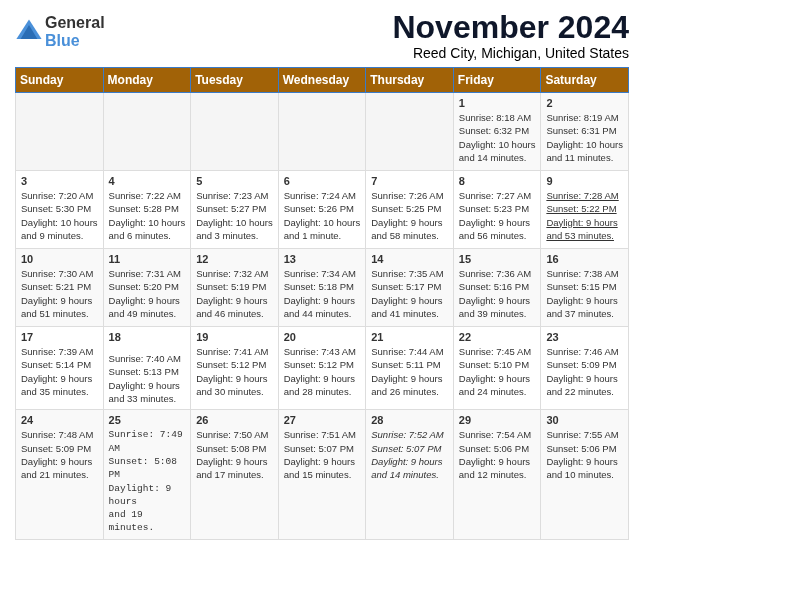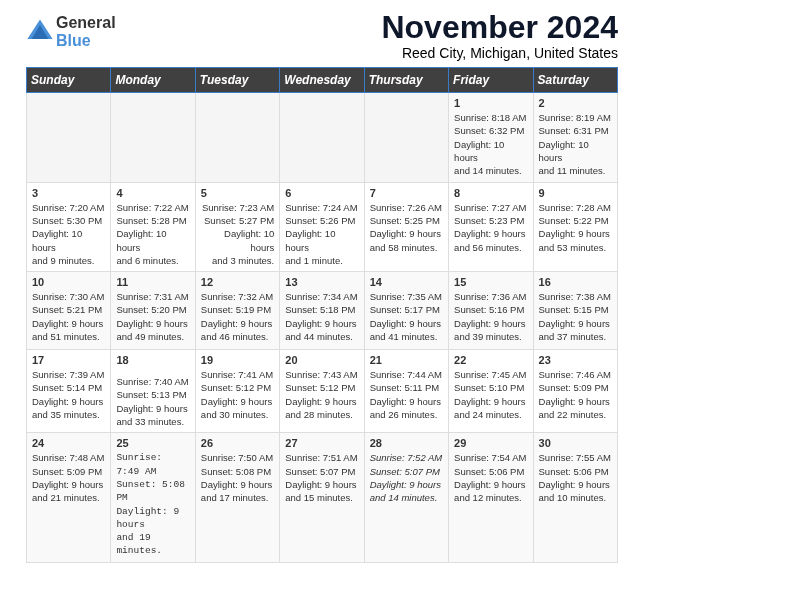--- a/index.html
+++ b/index.html
@@ -5,21 +5,21 @@
     * { margin: 0; padding: 0; box-sizing: border-box; }
     body {
       font-family: Arial, sans-serif;
       background: #fff;
       width: 792px;
       height: 612px;
       overflow: hidden;
     }
     .container {
       width: 644px;
-      padding: 10px 26px;
+      padding: 10px 15px;
     }
     .header-area {
       display: flex;
       align-items: flex-start;
       justify-content: space-between;
       margin-bottom: 6px;
     }
     .logo {
       display: flex;
       align-items: center;
@@ -42,23 +42,22 @@
     .location {
       font-size: 14px;
       color: #000000;
     }
     table {
       width: 100%;
       border-collapse: collapse;
       table-layout: fixed;
     }
     thead tr {
-      background-color: #404040;
+      background-color: #a16207;
       color: white;
-      font-style: italic;
     }
     thead th {
       font-size: 12px;
       font-weight: bold;
       padding: 5px 4px;
       text-align: left;
       border: 1px solid #3a7bc8;
     }
     tbody tr {
       background: #fff;
@@ -151,21 +150,21 @@
           </td>
           <td>
             <div class="day-num">4</div>
             <div class="day-info" style="white-space: pre-line;">Sunrise: 7:22 AM
 Sunset: 5:28 PM
 Daylight: 10 hours
 and 6 minutes.</div>
           </td>
           <td>
             <div class="day-num">5</div>
-            <div class="day-info" style="white-space: pre-line; text-align: right;">Sunrise: 7:23 AM
+            <div class="day-info" style="white-space: pre-line;">Sunrise: 7:23 AM
 Sunset: 5:27 PM
 Daylight: 10 hours
 and 3 minutes.</div>
           </td>
           <td>
             <div class="day-num">6</div>
             <div class="day-info" style="white-space: pre-line;">Sunrise: 7:24 AM
 Sunset: 5:26 PM
 Daylight: 10 hours
 and 1 minute.</div>
@@ -179,21 +178,21 @@
           </td>
           <td>
             <div class="day-num">8</div>
             <div class="day-info" style="white-space: pre-line;">Sunrise: 7:27 AM
 Sunset: 5:23 PM
 Daylight: 9 hours
 and 56 minutes.</div>
           </td>
           <td>
             <div class="day-num">9</div>
-            <div class="day-info" style="white-space: pre-line;">Sunrise: 7:28 AM
+            <div class="day-info" style="white-space: pre-line; text-decoration: underline;">Sunrise: 7:28 AM
 Sunset: 5:22 PM
 Daylight: 9 hours
 and 53 minutes.</div>
           </td>
         </tr>
         <tr>
           <td>
             <div class="day-num">10</div>
             <div class="day-info" style="white-space: pre-line;">Sunrise: 7:30 AM
 Sunset: 5:21 PM

